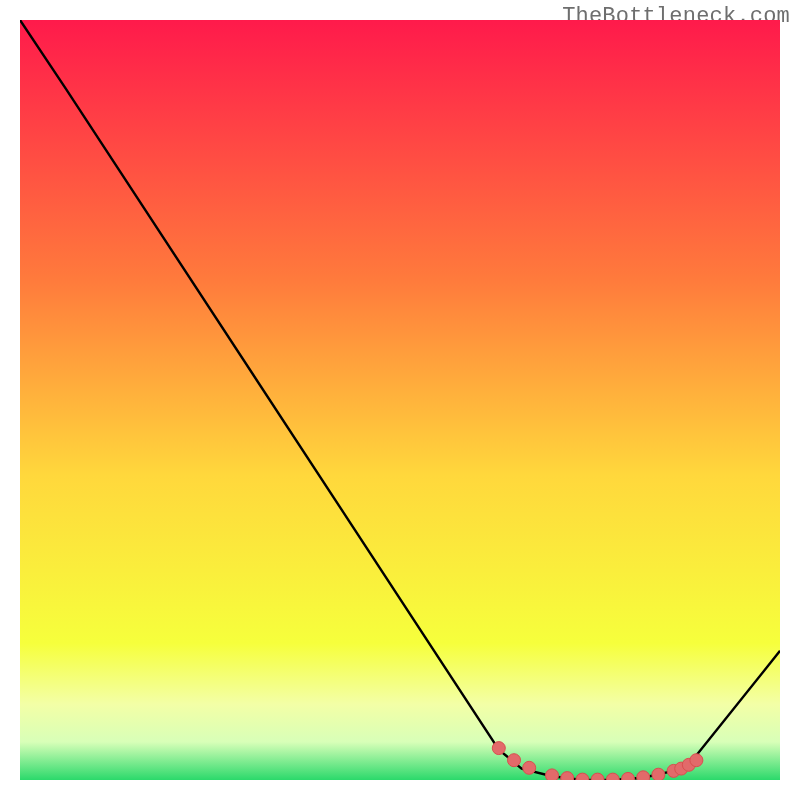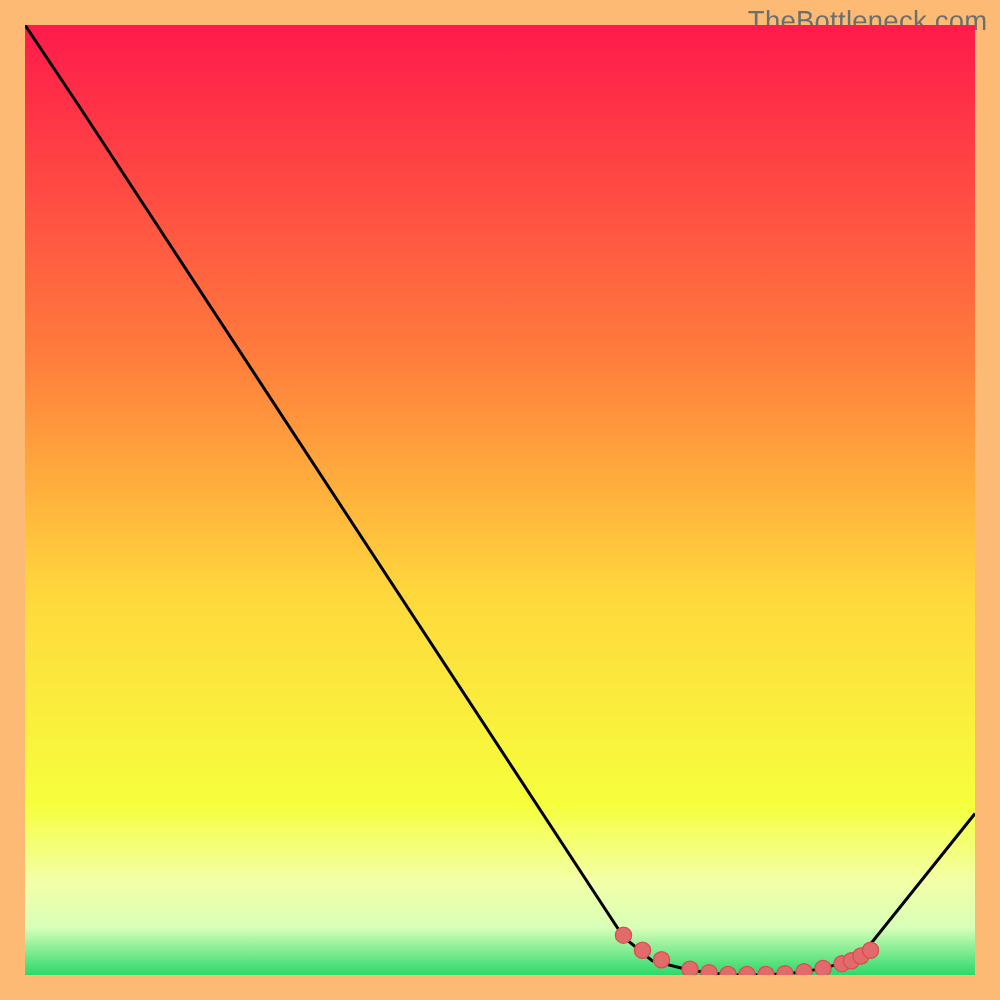--- a/index.html
+++ b/index.html
@@ -8,21 +8,22 @@
     width: 800px;
     height: 800px;
     background: #000;
     overflow: hidden;
     font-family: Arial, Helvetica, sans-serif;
   }
   .stage {
     position: relative;
     width: 800px;
     height: 800px;
-    background: #fdba74;
+    background: #ffffff;
+    font-family: Liberation Mono, monospace;
   }
   .plot {
     position: absolute;
     left: 20px;
     top: 20px;
     width: 760px;
     height: 760px;
   }
   .watermark {
     position: absolute;

